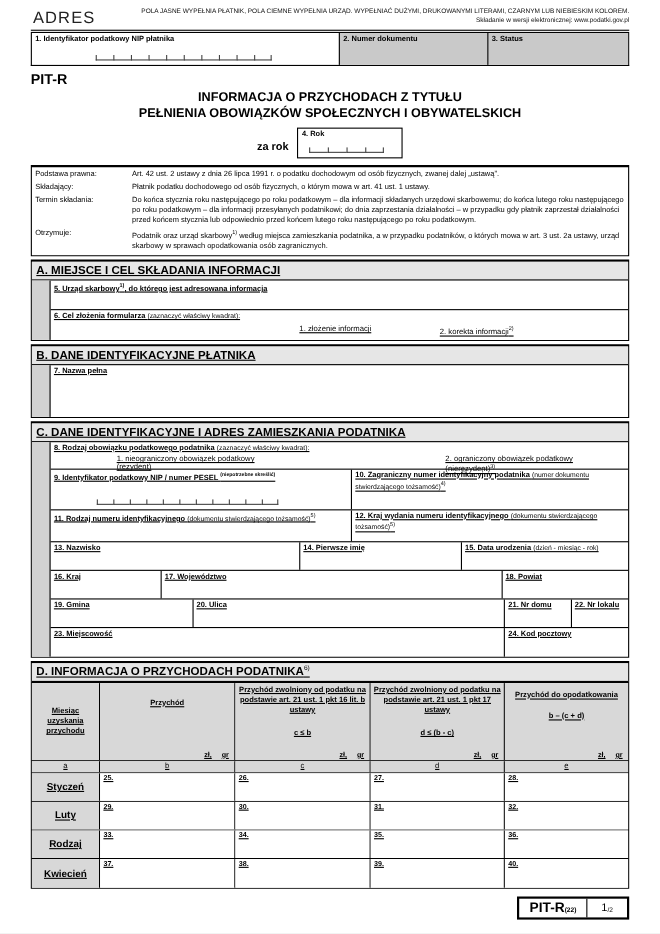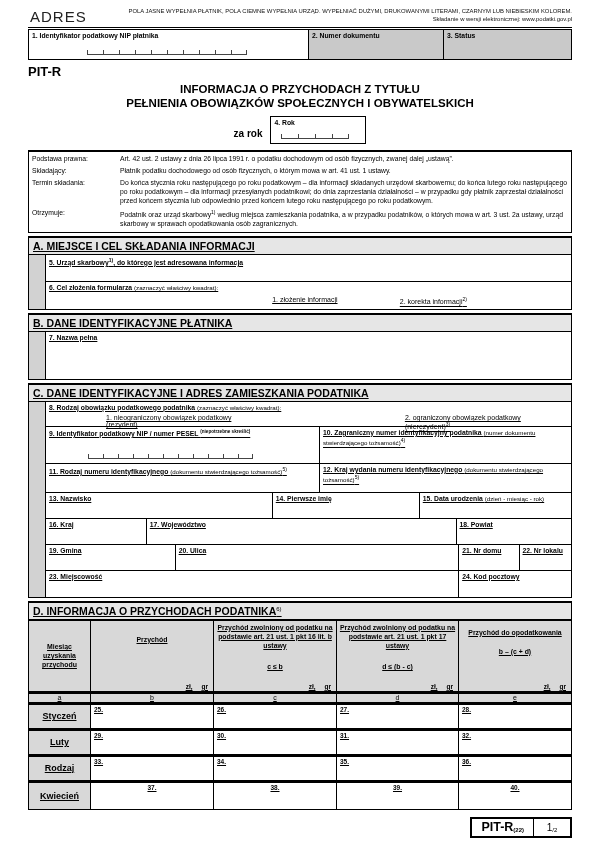--- a/index.html
+++ b/index.html
@@ -50,22 +50,22 @@
   .sec-body { display:flex; }
   .strip { width:17px; flex:none; background:#d2d2d2; border-right:1px solid #000; }
   .fields { flex:1; display:flex; flex-direction:column; }
   .frow { display:flex; border-bottom:1px solid #000; }
   .frow:last-child { border-bottom:none; }
   .fcell { padding:2px 3px; position:relative; }
   .fcell + .fcell { border-left:1px solid #000; }
   .opts { display:flex; font-size:7px; margin-top:4px; }
   
   .dtable { border-top:1px solid #000; }
-  .drow { display:flex; border-bottom:3px solid #000000; }
-  .drow:last-child { border-bottom:none;text-align:center; }
+  .drow { display:flex; border-bottom:1px solid #000000; }
+  .drow:last-child { border-bottom:none; }
   .dc { border-right:1px solid #000; position:relative; }
   .dc:last-child { border-right:none; }
   .col-a { width:62px; flex:none; }
   .col-b { width:123px; flex:none; }
   .col-c { width:123px; flex:none; }
   .col-d { width:122px; flex:none; }
   .col-e { flex:1; }
   .dhead { background:#d8d8d8; font-size:6.9px; font-weight:bold; text-align:center;
            display:flex; flex-direction:column; align-items:center; height:70px; padding:3px 2px 1px 2px; }
   .dhead .htitle { line-height:1.3; }

